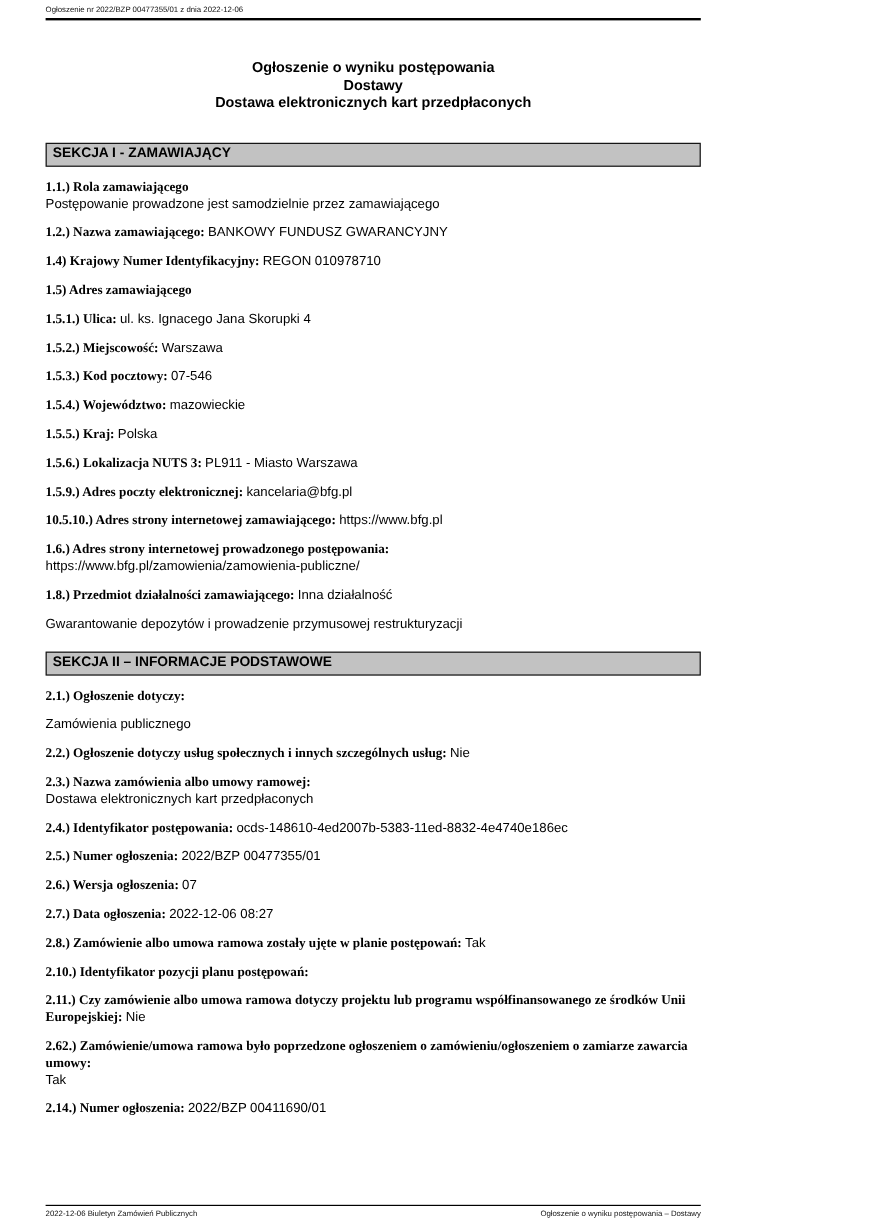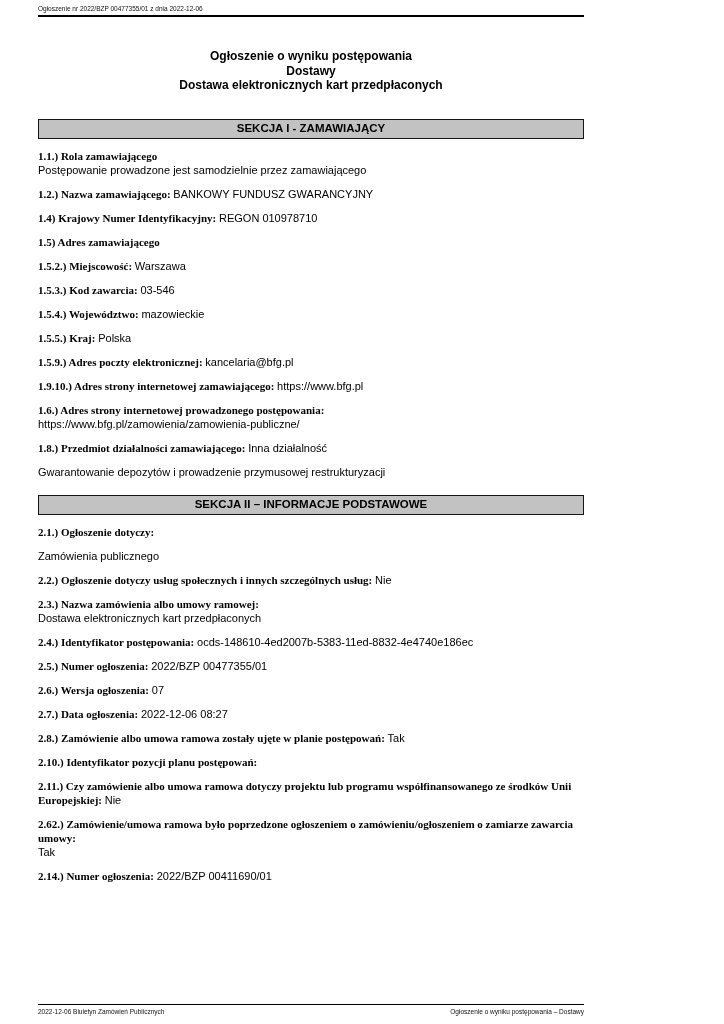--- a/index.html
+++ b/index.html
@@ -17,21 +17,20 @@
   .top-rule{border-top:2.5px solid #000;margin-top:2px;}
   .title{margin-top:32px;text-align:center;font-weight:700;font-size:12px;line-height:14.5px;}
   .section-bar{
     margin-top:26px;
     background:#c2c2c2;
     border:1.6px solid #161616;
     font-weight:700;
     font-size:11.5px;
     line-height:13px;
     padding:2px 5px 3px 5px;
-    text-align:center;
   }
   .section-bar.second{margin-top:16px;}
   p.item{font-size:11px;line-height:14px;margin:10px 0;}
   .b{font-weight:700;font-family:Liberation Serif, serif;}
   .nl{display:block;}
   .footer{position:absolute;left:38px;right:36px;bottom:8px;}
   .footer-rule{border-top:1.6px solid #000;}
   .footer-row{display:flex;justify-content:space-between;font-size:6.5px;line-height:8px;margin-top:3px;color:#111;}
 </style>
 </head>
@@ -47,26 +46,28 @@
     <div>Dostawy</div>
     <div>Dostawa elektronicznych kart przedpłaconych</div>
   </div>
 
   <div class="section-bar">SEKCJA I - ZAMAWIAJĄCY</div>
 
   <p class="item"><span class="b">1.1.) Rola zamawiającego</span><span class="nl">Postępowanie prowadzone jest samodzielnie przez zamawiającego</span></p>
   <p class="item"><span class="b">1.2.) Nazwa zamawiającego: </span><span>BANKOWY FUNDUSZ GWARANCYJNY</span></p>
   <p class="item"><span class="b">1.4) Krajowy Numer Identyfikacyjny: </span><span>REGON 010978710</span></p>
   <p class="item"><span class="b">1.5) Adres zamawiającego</span></p>
+  <p class="item"><span class="b">1.5.1.) Ulica: </span><span>ul. ks. Ignacego Jana Skorupki 4</span></p>
   <p class="item"><span class="b">1.5.2.) Miejscowość: </span><span>Warszawa</span></p>
-  <p class="item"><span class="b">1.5.3.) Kod zawarcia: </span><span>03-546</span></p>
+  <p class="item"><span class="b">1.5.3.) Kod pocztowy: </span><span>07-546</span></p>
   <p class="item"><span class="b">1.5.4.) Województwo: </span><span>mazowieckie</span></p>
   <p class="item"><span class="b">1.5.5.) Kraj: </span><span>Polska</span></p>
+  <p class="item"><span class="b">1.5.6.) Lokalizacja NUTS 3: </span><span>PL911 - Miasto Warszawa</span></p>
   <p class="item"><span class="b">1.5.9.) Adres poczty elektronicznej: </span><span>kancelaria@bfg.pl</span></p>
-  <p class="item"><span class="b">1.9.10.) Adres strony internetowej zamawiającego: </span><span>https://www.bfg.pl</span></p>
+  <p class="item"><span class="b">10.5.10.) Adres strony internetowej zamawiającego: </span><span>https://www.bfg.pl</span></p>
   <p class="item"><span class="b">1.6.) Adres strony internetowej prowadzonego postępowania:</span><span class="nl">https://www.bfg.pl/zamowienia/zamowienia-publiczne/</span></p>
   <p class="item"><span class="b">1.8.) Przedmiot działalności zamawiającego: </span><span>Inna działalność</span></p>
   <p class="item"><span>Gwarantowanie depozytów i prowadzenie przymusowej restrukturyzacji</span></p>
 
   <div class="section-bar second">SEKCJA II – INFORMACJE PODSTAWOWE</div>
 
   <p class="item"><span class="b">2.1.) Ogłoszenie dotyczy:</span></p>
   <p class="item"><span>Zamówienia publicznego</span></p>
   <p class="item"><span class="b">2.2.) Ogłoszenie dotyczy usług społecznych i innych szczególnych usług: </span><span>Nie</span></p>
   <p class="item"><span class="b">2.3.) Nazwa zamówienia albo umowy ramowej:</span><span class="nl">Dostawa elektronicznych kart przedpłaconych</span></p>

